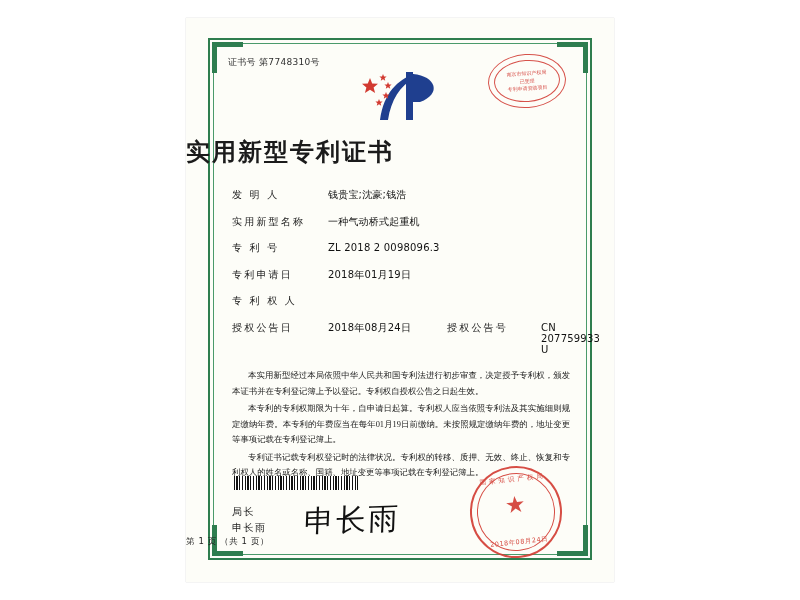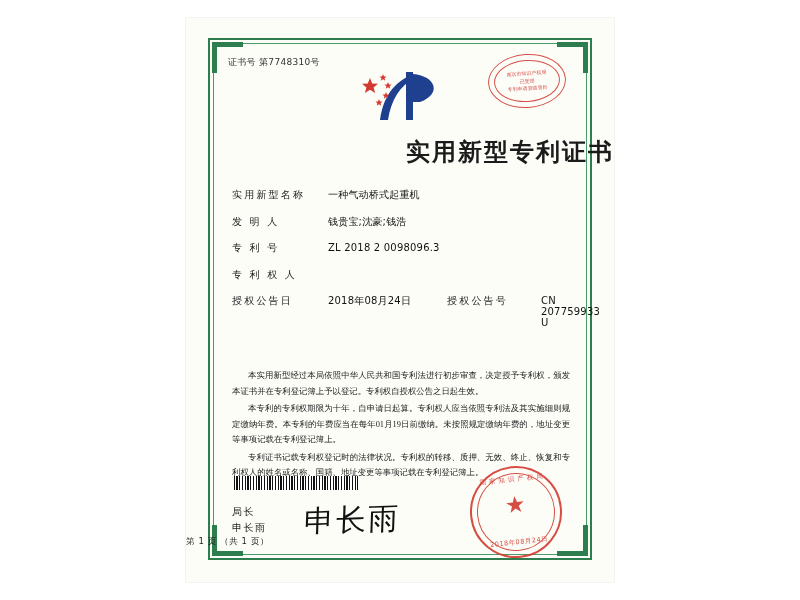--- a/index.html
+++ b/index.html
@@ -72,21 +72,21 @@
     transform: translateX(-50%);
     width: 100px;
     height: 56px;
   }
 
   .title {
     position: absolute;
     left: 0;
     right: 0;
     top: 118px;
-    text-align: right;
+    text-align: left;
     font-size: 24px;
     font-weight: bold;
     letter-spacing: 2px;
     color: #1b1b1b;
     font-family: "DejaVu Sans", sans-serif;
   }
 
   
   .oval-stamp {
     position: absolute;
@@ -302,30 +302,34 @@
         <div class="os-top">南京市知识产权局</div>
         <div class="os-mid">已受理</div>
         <div class="os-bot">专利申请资助项目</div>
       </div>
     </div>
 
     <div class="title">实用新型专利证书</div>
 
     <div class="fields">
       <div class="field-row">
+        <div class="field-label">发 明 人</div>
+        <div class="field-value">钱贵宝;沈豪;钱浩</div>
+      </div>
+      <div class="field-row">
         <div class="field-label">实用新型名称</div>
         <div class="field-value">一种气动桥式起重机</div>
       </div>
       <div class="field-row">
-        <div class="field-label">发 明 人</div>
-        <div class="field-value">钱贵宝;沈豪;钱浩</div>
-      </div>
-      <div class="field-row">
         <div class="field-label">专 利 号</div>
         <div class="field-value">ZL 2018 2 0098096.3</div>
+      </div>
+      <div class="field-row">
+        <div class="field-label">专利申请日</div>
+        <div class="field-value">2018年01月19日</div>
       </div>
       <div class="field-row">
         <div class="field-label">专 利 权 人</div>
       </div>
       <div class="row-two">
         <div class="half first">
           <div class="field-label">授权公告日</div>
           <div class="field-value">2018年08月24日</div>
         </div>
         <div class="half second">

